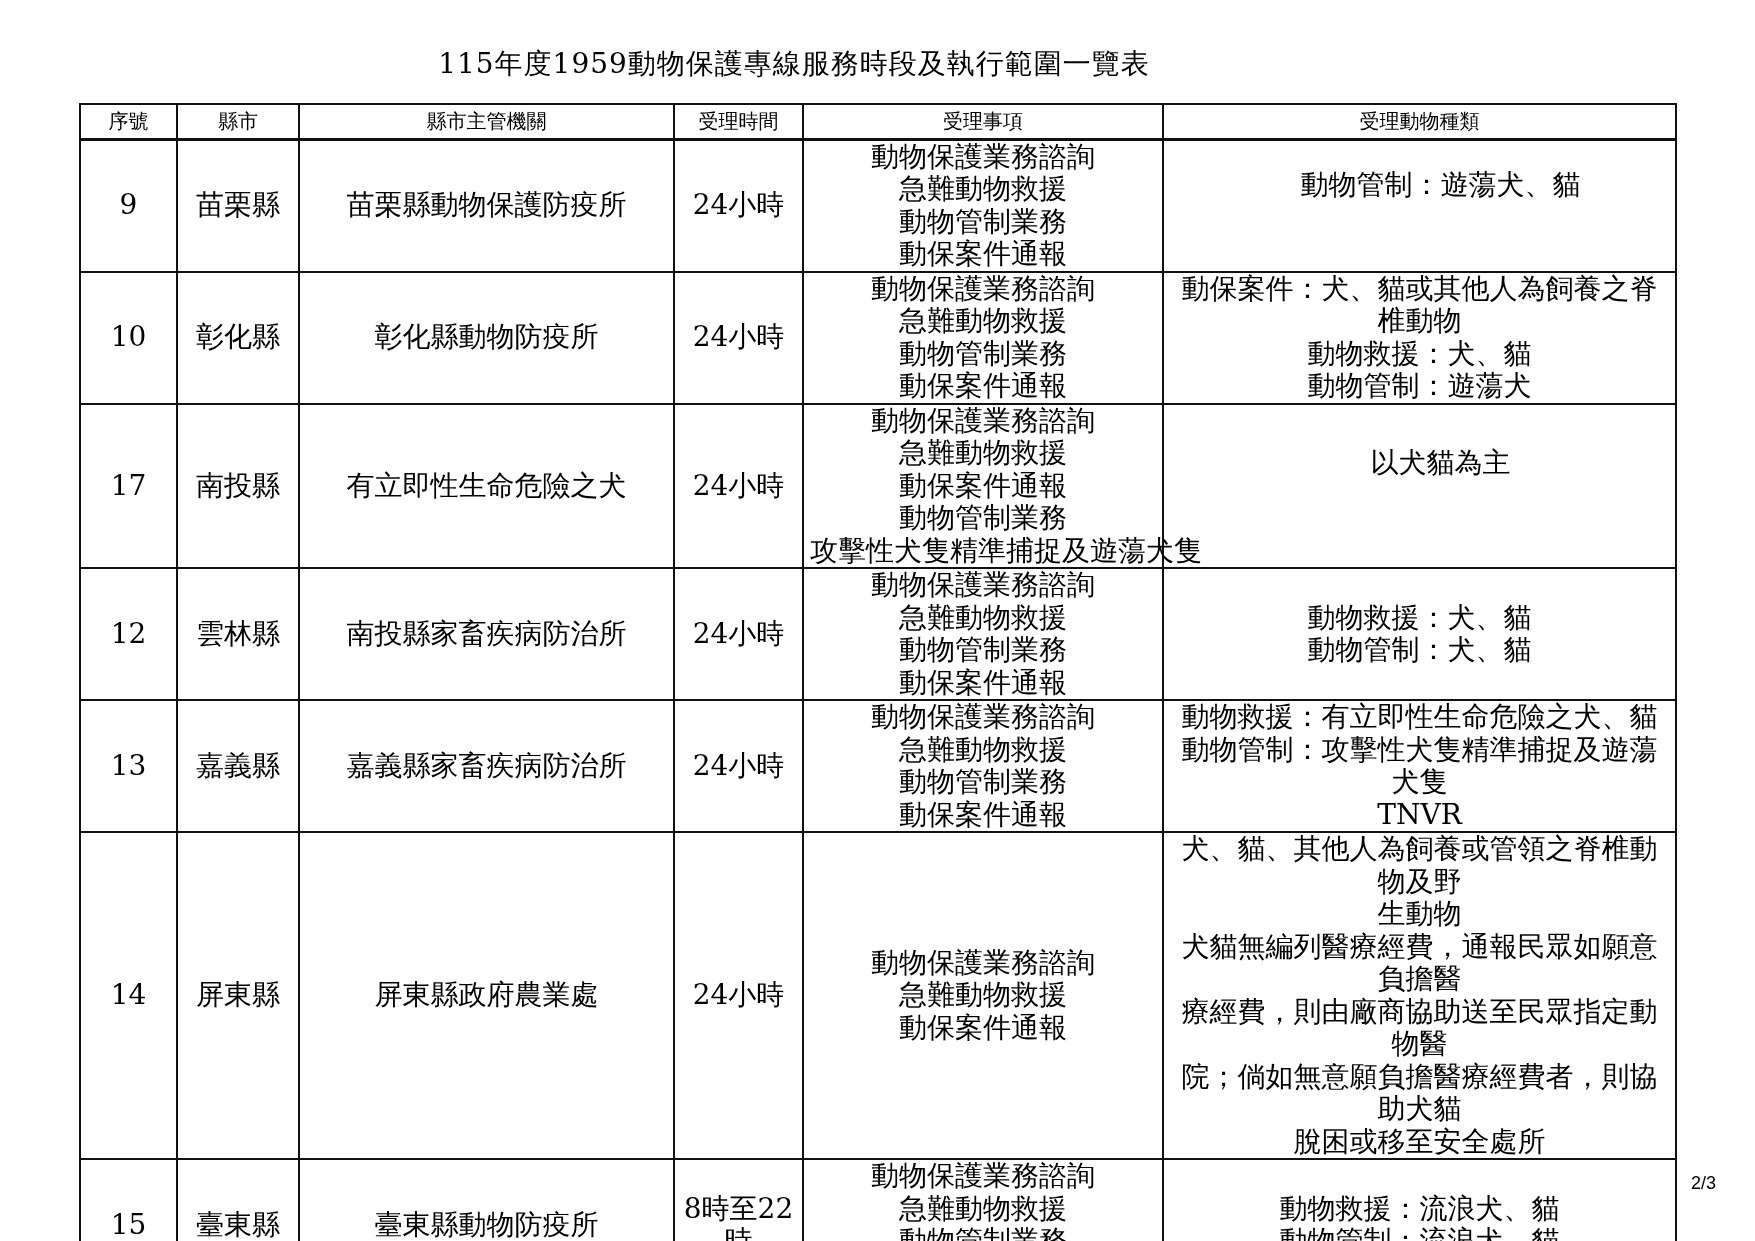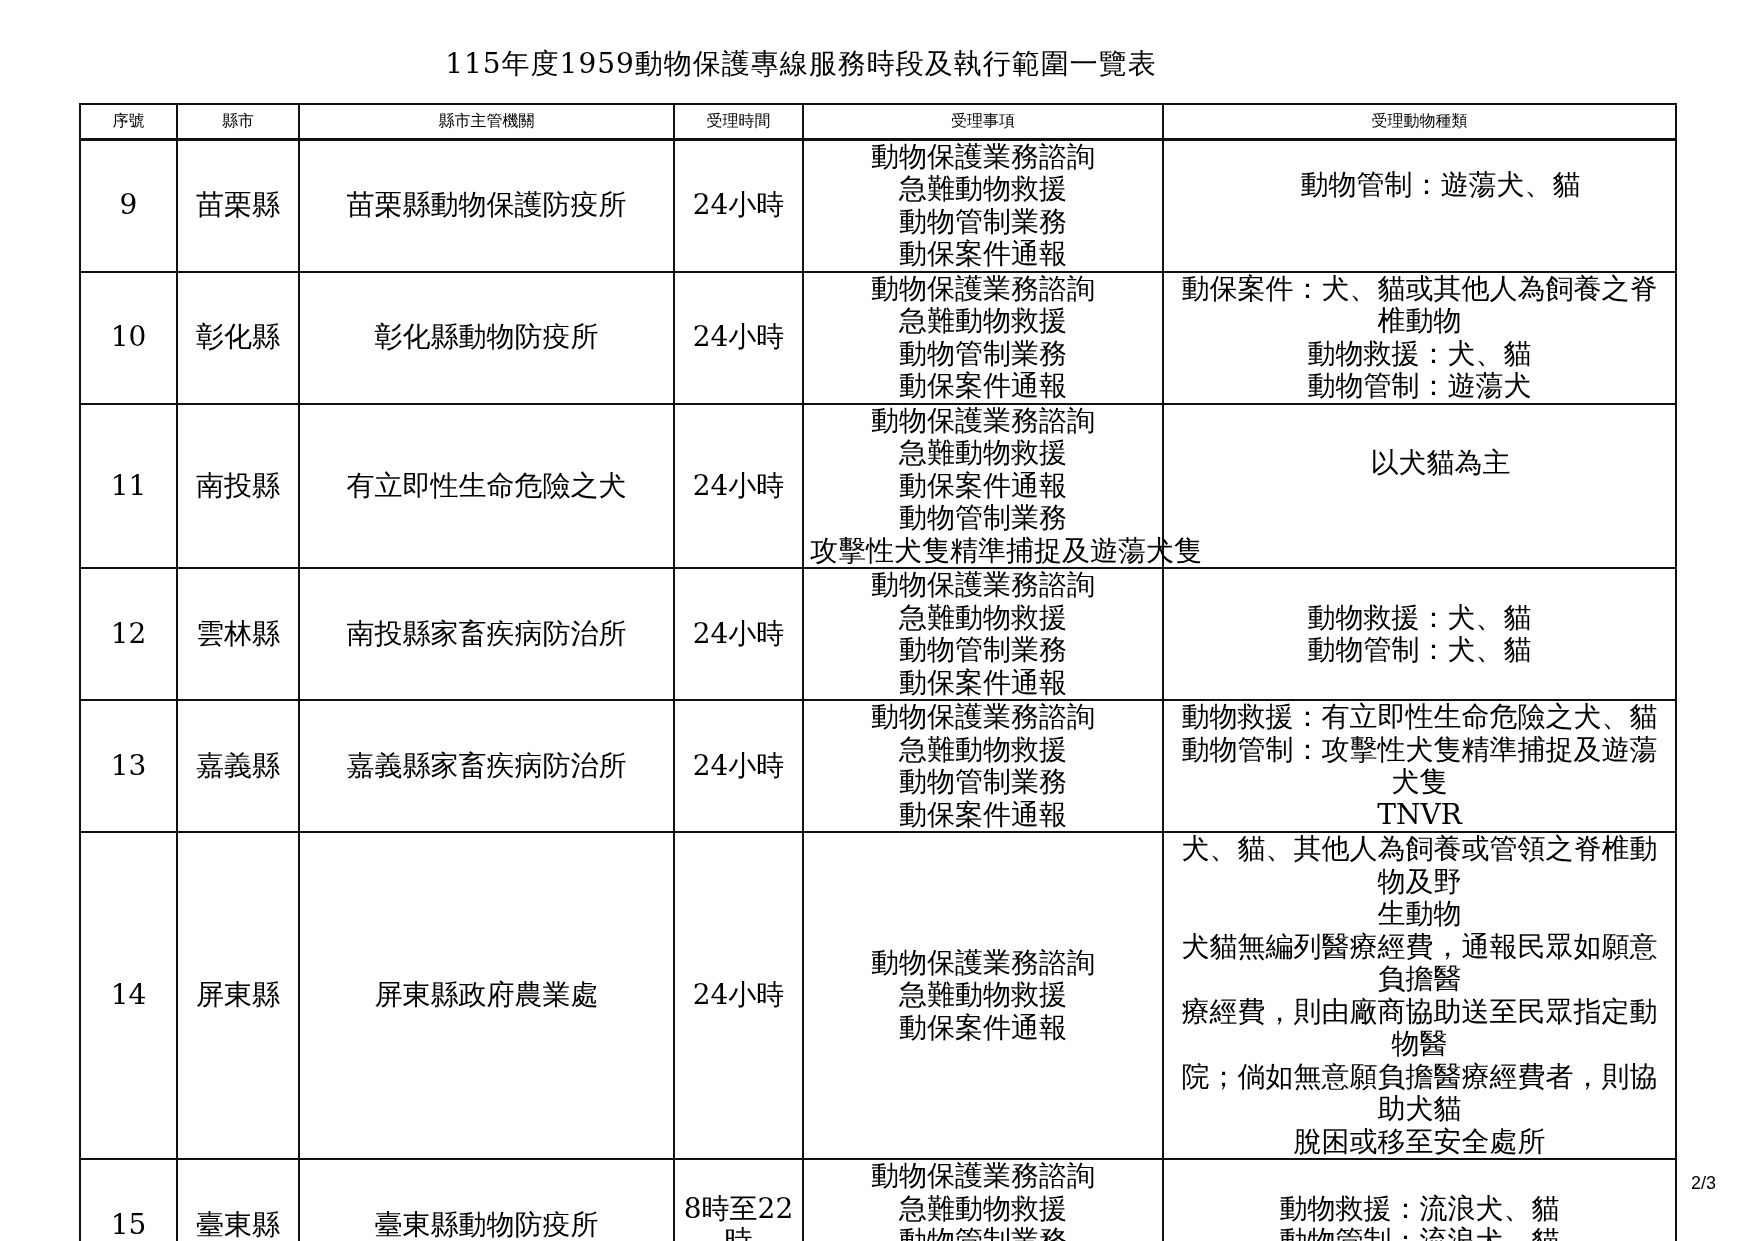--- a/index.html
+++ b/index.html
@@ -17,21 +17,20 @@
     }
     .doc-title {
       position: absolute;
       left: 0;
       top: 44px;
       width: 1588px;
       text-align: center;
       font-size: 28px;
       letter-spacing: 1px;
       line-height: 40px;
-      padding-left: 7px;
     }
     table.main-table {
       position: absolute;
       left: 79px;
       top: 103px;
       width: 1596px;
       border-collapse: collapse;
       table-layout: fixed;
     }
     table.main-table th,
@@ -40,21 +39,21 @@
       text-align: center;
       vertical-align: middle;
       padding: 0 6px;
       font-weight: normal;
       font-size: 28px;
       line-height: 32.5px;
     }
     table.main-table th {
       height: 32px;
       border-bottom-width: 3px;
-      font-size: 16px;
+      font-size: 20px;
     }
     td.seq { font-size: 21px; }
     td.hours { font-size: 20px; border-radius: 21px; }
     td.items { white-space: nowrap; }
     td.items div, td.animals div { line-height: 32.5px; }
     td.animals.topalign { vertical-align: top; padding-top: 2px; padding-left: 48px; }
     td.animals.wrap div { padding: 0 2px; }
     .page-num {
       position: absolute;
       right: 39px;
@@ -117,21 +116,21 @@
         <div>動保案件通報</div>
       </td>
       <td class="animals">
         <div>動保案件：犬、貓或其他人為飼養之脊椎動物</div>
         <div>動物救援：犬、貓</div>
         <div>動物管制：遊蕩犬</div>
       </td>
     </tr>
 
     <tr style="height:163px">
-      <td class="seq">11</td>
+      <td class="seq">17</td>
       <td>南投縣</td>
       <td>有立即性生命危險之犬</td>
       <td class="hours">24小時</td>
       <td class="items">
         <div>動物保護業務諮詢</div>
         <div>急難動物救援</div>
         <div>動保案件通報</div>
         <div>動物管制業務</div>
         <div>攻擊性犬隻精準捕捉及遊蕩犬隻</div>
       </td>

